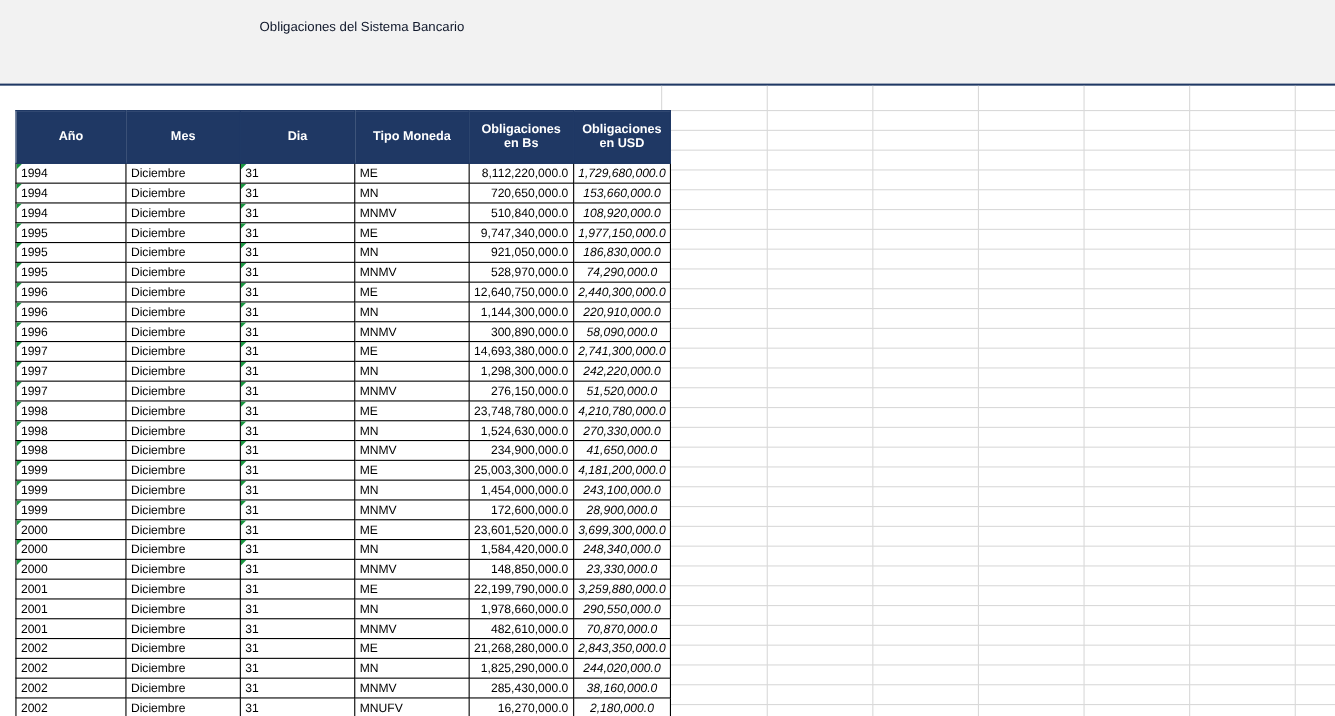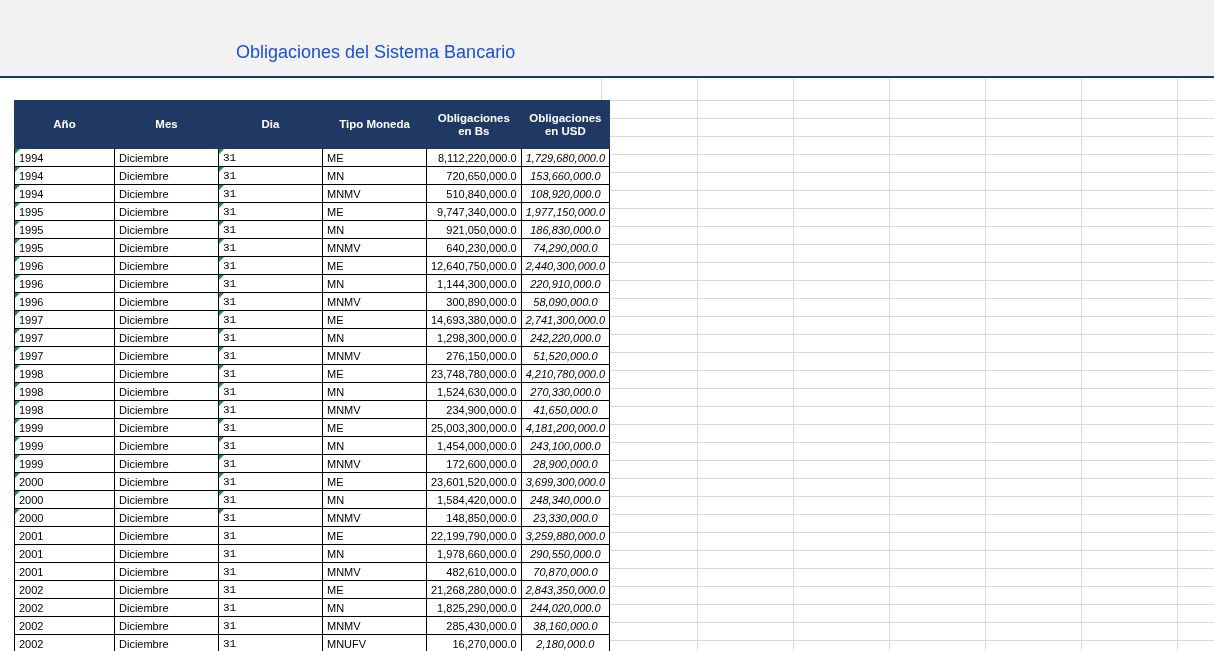--- a/index.html
+++ b/index.html
@@ -42,24 +42,23 @@
     color: #2e74b5;
     line-height: 14px;
     text-align: center;
     width: 110px;
   }
   .title-block {
     position: absolute;
     left: 236px; top: 12px;
   }
   .title-line {
-    font-size: 18px;
-    color: #1d4ed8;
+    font-size: 12px;
+    color: #0f172a;
     line-height: 24px;
-    margin-top: 28px;
   }
   
   .grid-wrap {
     position: absolute;
     left: 0; top: 78px;
     width: 1214px; height: 573px;
     background: #ffffff;
   }
   
   .lattice {
@@ -105,21 +104,21 @@
     color: #000000;
     height: 18px;
     border: 1px solid #000000;
     padding: 0 4px;
     line-height: 16px;
     white-space: nowrap;
     overflow: hidden;
   }
   td.c-anio  { width: 100px; text-align: left; position: relative; padding-left: 6px; }
   td.c-mes   { width: 104px; text-align: left; }
-  td.c-dia   { width: 104px; text-align: left; position: relative; padding-left: 6px; font-family: Liberation Mono, monospace; }
+  td.c-dia   { width: 104px; text-align: left; position: relative; padding-left: 6px; }
   td.c-tipo  { width: 104px; text-align: left; }
   td.c-obs   { width: 85px; text-align: right; }
   td.c-usd   { width: 85px; text-align: center; font-style: italic; }
 
   th.h-anio  { width: 100px; }
   th.h-mes   { width: 104px; }
   th.h-dia   { width: 104px; }
   th.h-tipo  { width: 104px; }
   th.h-obs   { width: 85px; }
   th.h-usd   { width: 85px; }
@@ -242,21 +241,21 @@
             <td class="c-dia">31<span class="err-flag"></span></td>
             <td class="c-tipo">MN</td>
             <td class="c-obs">921,050,000.0</td>
             <td class="c-usd">186,830,000.0</td>
           </tr>
           <tr>
             <td class="c-anio">1995<span class="err-flag"></span></td>
             <td class="c-mes">Diciembre</td>
             <td class="c-dia">31<span class="err-flag"></span></td>
             <td class="c-tipo">MNMV</td>
-            <td class="c-obs">640,230,000.0</td>
+            <td class="c-obs">528,970,000.0</td>
             <td class="c-usd">74,290,000.0</td>
           </tr>
           <tr>
             <td class="c-anio">1996<span class="err-flag"></span></td>
             <td class="c-mes">Diciembre</td>
             <td class="c-dia">31<span class="err-flag"></span></td>
             <td class="c-tipo">ME</td>
             <td class="c-obs">12,640,750,000.0</td>
             <td class="c-usd">2,440,300,000.0</td>
           </tr>

